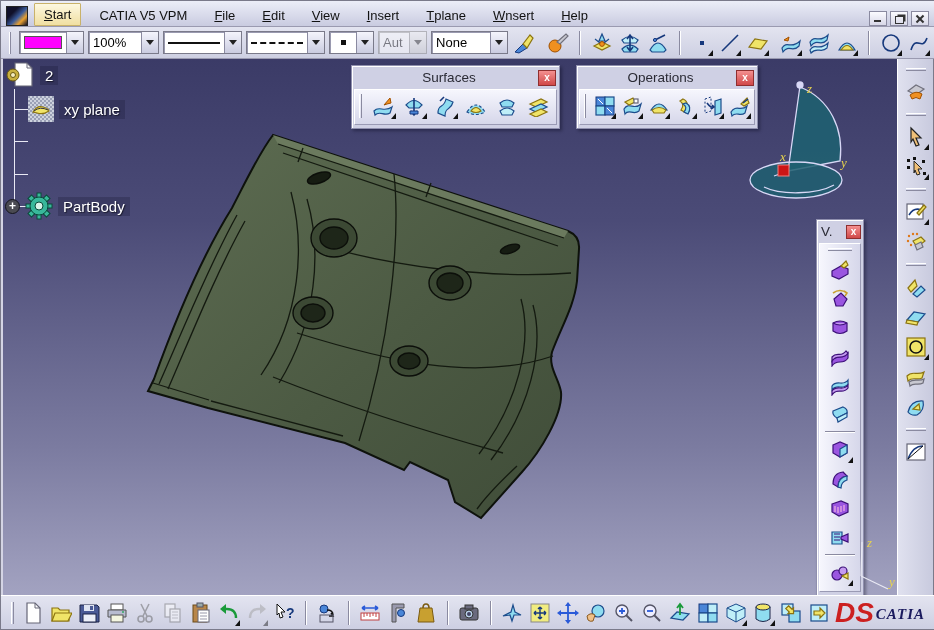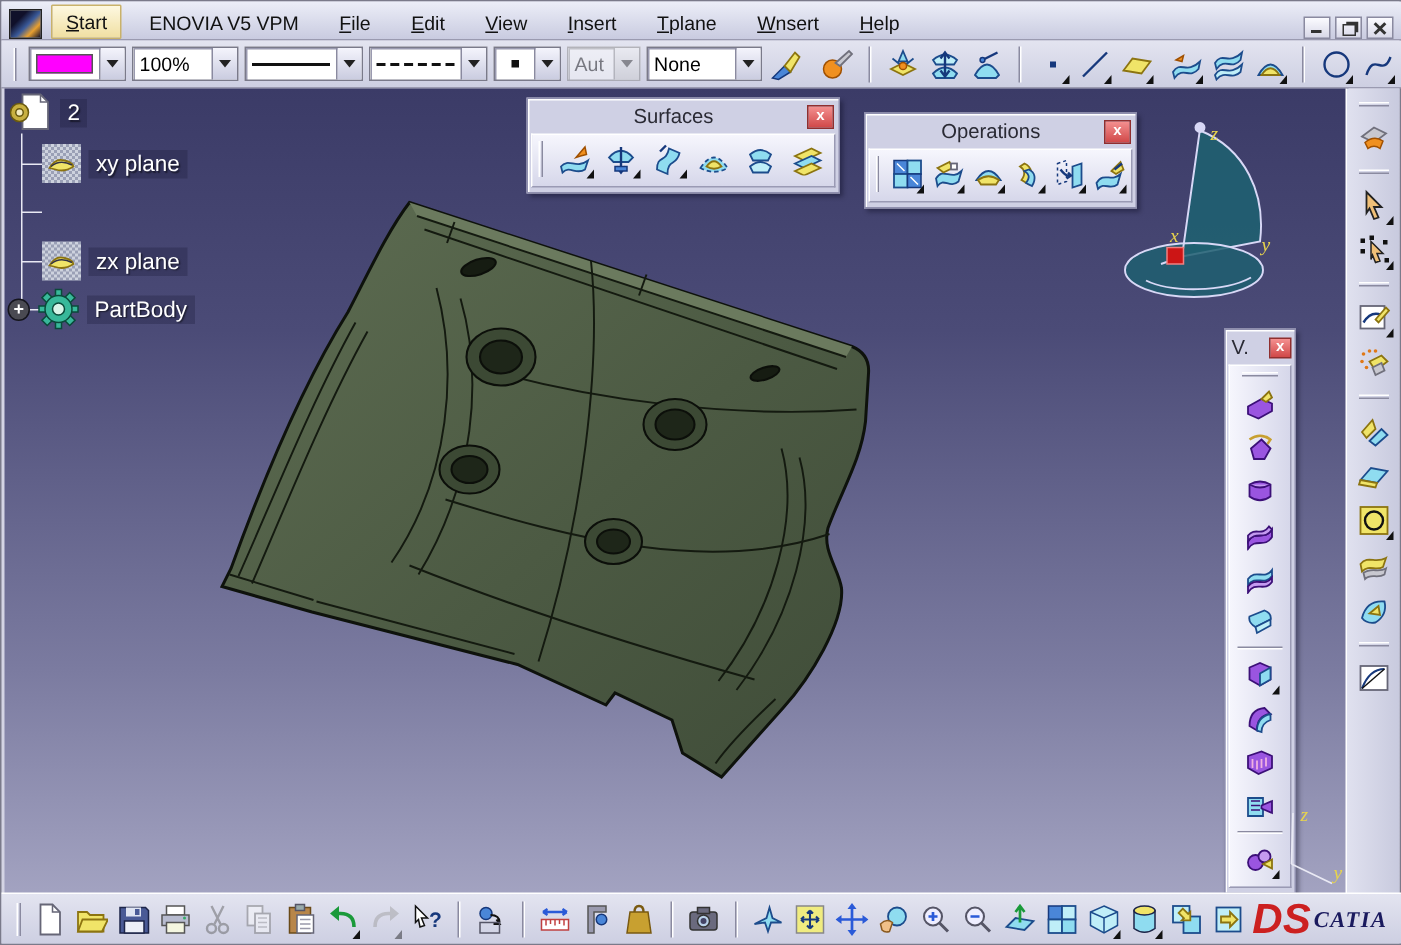--- a/index.html
+++ b/index.html
@@ -100,21 +100,21 @@
   .compass text, .axisind text { fill:#e8d44c; font-size:13px; font-style:italic; font-family:"Liberation Serif",serif; }
 </style>
 </head>
 <body>
 
 <div class="app">
 
   <div class="menubar">
     <div class="applogo"></div>
     <span class="menu-item menu-start"><span class="u">S</span><span>tart</span></span>
-    <span class="menu-item"><span class="u"></span><span>ENOVIA V5 VPM</span></span>
+    <span class="menu-item"><span class="u"></span><span>CATIA V5 VPM</span></span>
     <span class="menu-item"><span class="u">F</span><span>ile</span></span>
     <span class="menu-item"><span class="u">E</span><span>dit</span></span>
     <span class="menu-item"><span class="u">V</span><span>iew</span></span>
     <span class="menu-item"><span class="u">I</span><span>nsert</span></span>
     <span class="menu-item"><span class="u">T</span><span>plane</span></span>
     <span class="menu-item"><span class="u">W</span><span>nsert</span></span>
     <span class="menu-item"><span class="u">H</span><span>elp</span></span>
     <div class="wincontrols">
       <div class="winbtn min"></div>
       <div class="winbtn res"></div>
@@ -326,29 +326,20 @@
       </div>
       <div class="tnode" style="left:25px;top:37px">
         <span class="plane-ico">
           <svg width="20" height="14" viewBox="0 0 20 14">
               <path class="ye" d="M2,10 Q6,3 12,5 Q17,6 18,9 Q12,13 6,11 Z"></path>
               <path fill="none" stroke="#334" d="M3,9 Q9,4 17,8"></path>
             </svg>
         </span>
         <span class="tree-label">xy plane</span>
       </div>
-      <div class="tnode" style="left:25px;top:102px">
-        <span class="plane-ico">
-          <svg width="20" height="14" viewBox="0 0 20 14">
-              <path class="ye" d="M2,10 Q6,3 12,5 Q17,6 18,9 Q12,13 6,11 Z"></path>
-              <path fill="none" stroke="#334" d="M3,9 Q9,4 17,8"></path>
-            </svg>
-        </span>
-        <span class="tree-label">zx plane</span>
-      </div>
       <div class="tnode" style="left:2px;top:133px">
         <span class="expander">+</span>
         <svg width="28" height="28" viewBox="0 0 28 28">
           <g stroke="#0a4a3a" stroke-width="1" fill="#38b89a">
             <rect x="12" y="1" width="4" height="6"></rect>
               <rect x="12" y="21" width="4" height="6"></rect>
             <rect x="1" y="12" width="6" height="4"></rect>
               <rect x="21" y="12" width="6" height="4"></rect>
             <rect x="4" y="4" width="5" height="5" transform="rotate(45 6.5 6.5)"></rect>
               <rect x="19" y="4" width="5" height="5" transform="rotate(45 21.5 6.5)"></rect>
@@ -406,21 +397,21 @@
         <div class="tbtn">
           <svg class="ic">
               <path class="ye" d="M3,9 L14,4 L20,7 L9,12 Z"></path>
               <path class="cy" d="M3,14 L14,9 L20,12 L9,17 Z"></path>
               <path class="ye" d="M3,19 L14,14 L20,17 L9,22 Z"></path>
             </svg>
         </div>
       </div>
     </div>
 
-    <div class="float-tb" style="left:573px;top:16px;width:182px">
+    <div class="float-tb" style="left:573px;top:6px;width:182px">
       <div class="ft-title">
         <span class="txt">Operations</span>
         <span class="closebtn">x</span>
       </div>
       <div class="ft-body">
         <div class="ft-grip"></div>
         <div class="tbtn">
           <svg class="ic">
               <rect class="bl" x="2" y="2" width="9" height="9"></rect>
               <rect class="cy" x="11" y="2" width="9" height="9"></rect>

